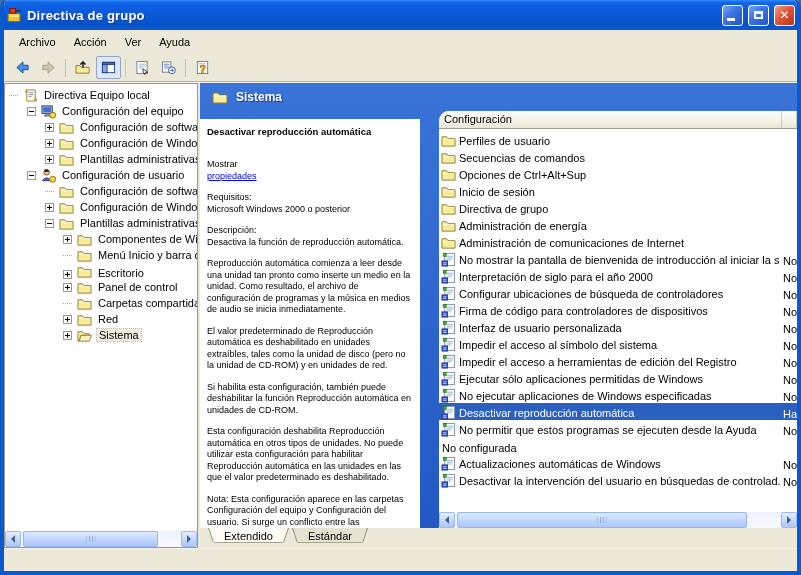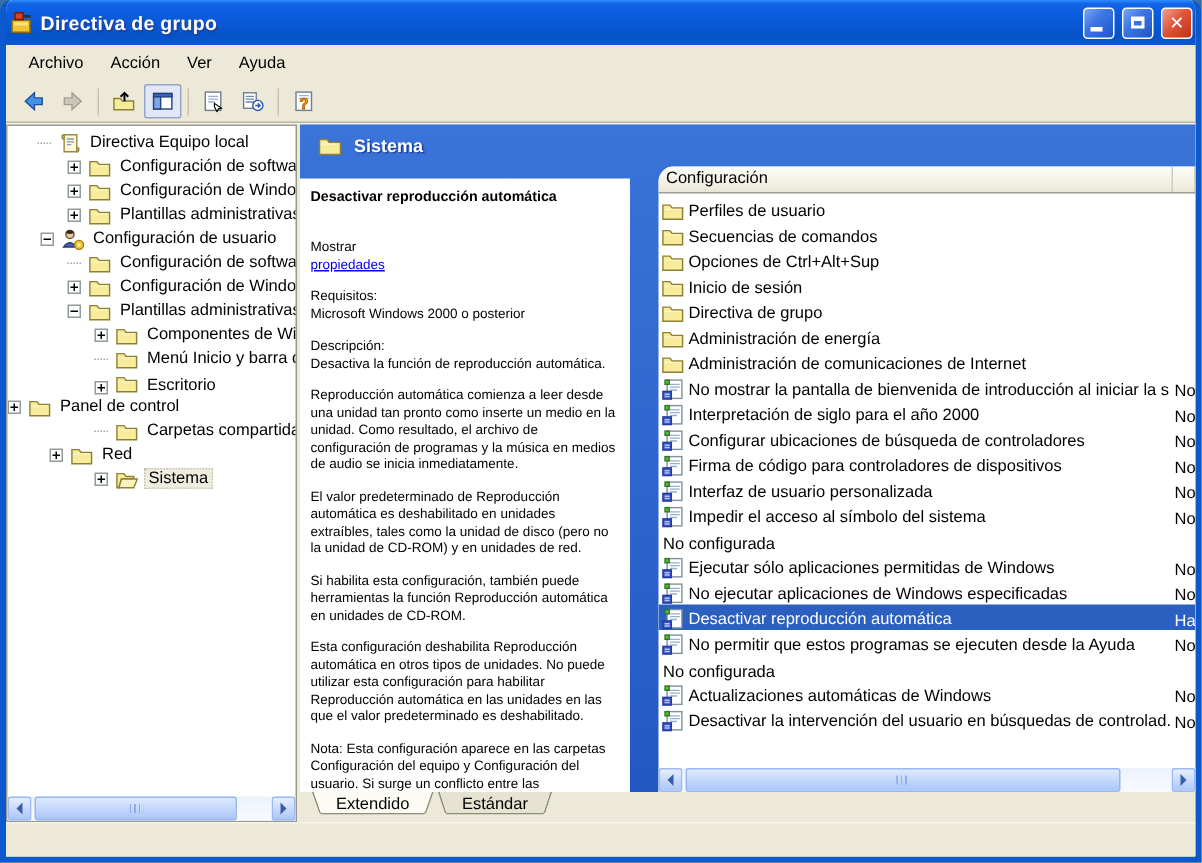--- a/index.html
+++ b/index.html
@@ -253,60 +253,69 @@
             <use href="#tb-help"></use>
           </svg>
         </span>
       </span>
     </div>
 
   <div class="main">
 
     <div class="tree-panel">
       <div class="tree" id="tree">
-          <div class="trow" style="padding-left: 20px;">
+          <div class="trow" style="padding-left: 4px;">
             <span class="stub"></span>
             <span class="icon ticon">
               <svg width="15" height="15">
                 <use href="#sym-scroll"></use>
               </svg>
             </span>
             <span class="tlabel">Directiva Equipo local</span>
-          </div>
-          <div class="trow" style="padding-left: 40px;">
-            <span class="expander plus"></span>
-            <span class="icon ticon">
-              <svg width="15" height="15">
-                <use href="#sym-folder"></use>
-              </svg>
-            </span>
-            <span class="tlabel">Configuración de software</span>
-          </div>
-          <div class="trow" style="padding-left: 40px;">
-            <span class="expander plus"></span>
-            <span class="icon ticon">
-              <svg width="15" height="15">
-                <use href="#sym-folder"></use>
-              </svg>
-            </span>
-            <span class="tlabel">Configuración de Windows</span>
-          </div>
-          <div class="trow" style="padding-left: 40px;">
-            <span class="expander plus"></span>
-            <span class="icon ticon">
-              <svg width="15" height="15">
-                <use href="#sym-folder"></use>
-              </svg>
-            </span>
-            <span class="tlabel">Plantillas administrativas</span>
           </div>
           <div class="trow" style="padding-left: 22px;">
             <span class="expander minus"></span>
             <span class="icon ticon">
               <svg width="15" height="15">
+                <use href="#sym-computer"></use>
+              </svg>
+            </span>
+            <span class="tlabel">Configuración del equipo</span>
+          </div>
+          <div class="trow" style="padding-left: 40px;">
+            <span class="expander plus"></span>
+            <span class="icon ticon">
+              <svg width="15" height="15">
+                <use href="#sym-folder"></use>
+              </svg>
+            </span>
+            <span class="tlabel">Configuración de software</span>
+          </div>
+          <div class="trow" style="padding-left: 40px;">
+            <span class="expander plus"></span>
+            <span class="icon ticon">
+              <svg width="15" height="15">
+                <use href="#sym-folder"></use>
+              </svg>
+            </span>
+            <span class="tlabel">Configuración de Windows</span>
+          </div>
+          <div class="trow" style="padding-left: 40px;">
+            <span class="expander plus"></span>
+            <span class="icon ticon">
+              <svg width="15" height="15">
+                <use href="#sym-folder"></use>
+              </svg>
+            </span>
+            <span class="tlabel">Plantillas administrativas</span>
+          </div>
+          <div class="trow" style="padding-left: 22px;">
+            <span class="expander minus"></span>
+            <span class="icon ticon">
+              <svg width="15" height="15">
                 <use href="#sym-user"></use>
               </svg>
             </span>
             <span class="tlabel">Configuración de usuario</span>
           </div>
           <div class="trow" style="padding-left: 40px;">
             <span class="stub"></span>
             <span class="icon ticon">
               <svg width="15" height="15">
                 <use href="#sym-folder"></use>
@@ -352,39 +361,39 @@
           </div>
           <div class="trow" style="padding-left: 58px; align-items: flex-end;">
             <span class="expander plus"></span>
             <span class="icon ticon">
               <svg width="15" height="15">
                 <use href="#sym-folder"></use>
               </svg>
             </span>
             <span class="tlabel">Escritorio</span>
           </div>
-          <div class="trow" style="">
+          <div class="trow" style="padding-left: 58px;">
             <span class="expander plus"></span>
             <span class="icon ticon">
               <svg width="15" height="15">
                 <use href="#sym-folder"></use>
               </svg>
             </span>
             <span class="tlabel">Panel de control</span>
           </div>
           <div class="trow" style="padding-left: 58px;">
             <span class="stub"></span>
             <span class="icon ticon">
               <svg width="15" height="15">
                 <use href="#sym-folder"></use>
               </svg>
             </span>
             <span class="tlabel">Carpetas compartidas</span>
           </div>
-          <div class="trow" style="padding-left: 28px; align-items: center;">
+          <div class="trow" style="padding-left: 58px; align-items: center;">
             <span class="expander plus"></span>
             <span class="icon ticon">
               <svg width="15" height="15">
                 <use href="#sym-folder"></use>
               </svg>
             </span>
             <span class="tlabel">Red</span>
           </div>
           <div class="trow selected" style="padding-left: 58px;">
             <span class="expander plus"></span>
@@ -429,21 +438,21 @@
             <span>Mostrar</span>
             <span class="desc-link">propiedades</span>
           </p>
           <div id="desc-paragraphs">
               <p>Requisitos:
 Microsoft Windows 2000 o posterior</p>
               <p>Descripción:
 Desactiva la función de reproducción automática.</p>
               <p>Reproducción automática comienza a leer desde una unidad tan pronto como inserte un medio en la unidad. Como resultado, el archivo de configuración de programas y la música en medios de audio se inicia inmediatamente.</p>
               <p>El valor predeterminado de Reproducción automática es deshabilitado en unidades extraíbles, tales como la unidad de disco (pero no la unidad de CD-ROM) y en unidades de red.</p>
-              <p>Si habilita esta configuración, también puede herramientas la función Reproducción automática en unidades de CD-ROM.</p>
+              <p>Si habilita esta configuración, también puede deshabilitar la función Reproducción automática en unidades de CD-ROM.</p>
               <p>Esta configuración deshabilita Reproducción automática en otros tipos de unidades. No puede utilizar esta configuración para habilitar Reproducción automática en las unidades en las que el valor predeterminado es deshabilitado.</p>
               <p>Nota: Esta configuración aparece en las carpetas Configuración del equipo y Configuración del usuario. Si surge un conflicto entre las configuraciones, los valores de Configuración del equipo tienen prioridad sobre los valores de Configuración del usuario.</p>
             </div>
         </div>
 
         <div class="list-panel">
           <div class="list-header">
             <span class="lh-cell lh-name">Configuración</span>
             <span class="lh-cell lh-status"></span>
           </div>
@@ -585,20 +594,28 @@
                   <span class="icon licon">
                     <svg width="15" height="15">
                       <use href="#sym-policy"></use>
                     </svg>
                   </span>
                   <span>Impedir el acceso al símbolo del sistema</span>
                 </span>
                 <span class="cell-status">No configurada</span>
               </div>
               <div class="lrow">
+                <span class="cell-name">
+                  <span class="icon licon">
+                    <svg width="15" height="15">
+                      <use href="#sym-policy"></use>
+                    </svg>
+                  </span>
+                  <span>Impedir el acceso a herramientas de edición del Registro</span>
+                </span>
                 <span class="cell-status">No configurada</span>
               </div>
               <div class="lrow">
                 <span class="cell-name">
                   <span class="icon licon">
                     <svg width="15" height="15">
                       <use href="#sym-policy"></use>
                     </svg>
                   </span>
                   <span>Ejecutar sólo aplicaciones permitidas de Windows</span>

